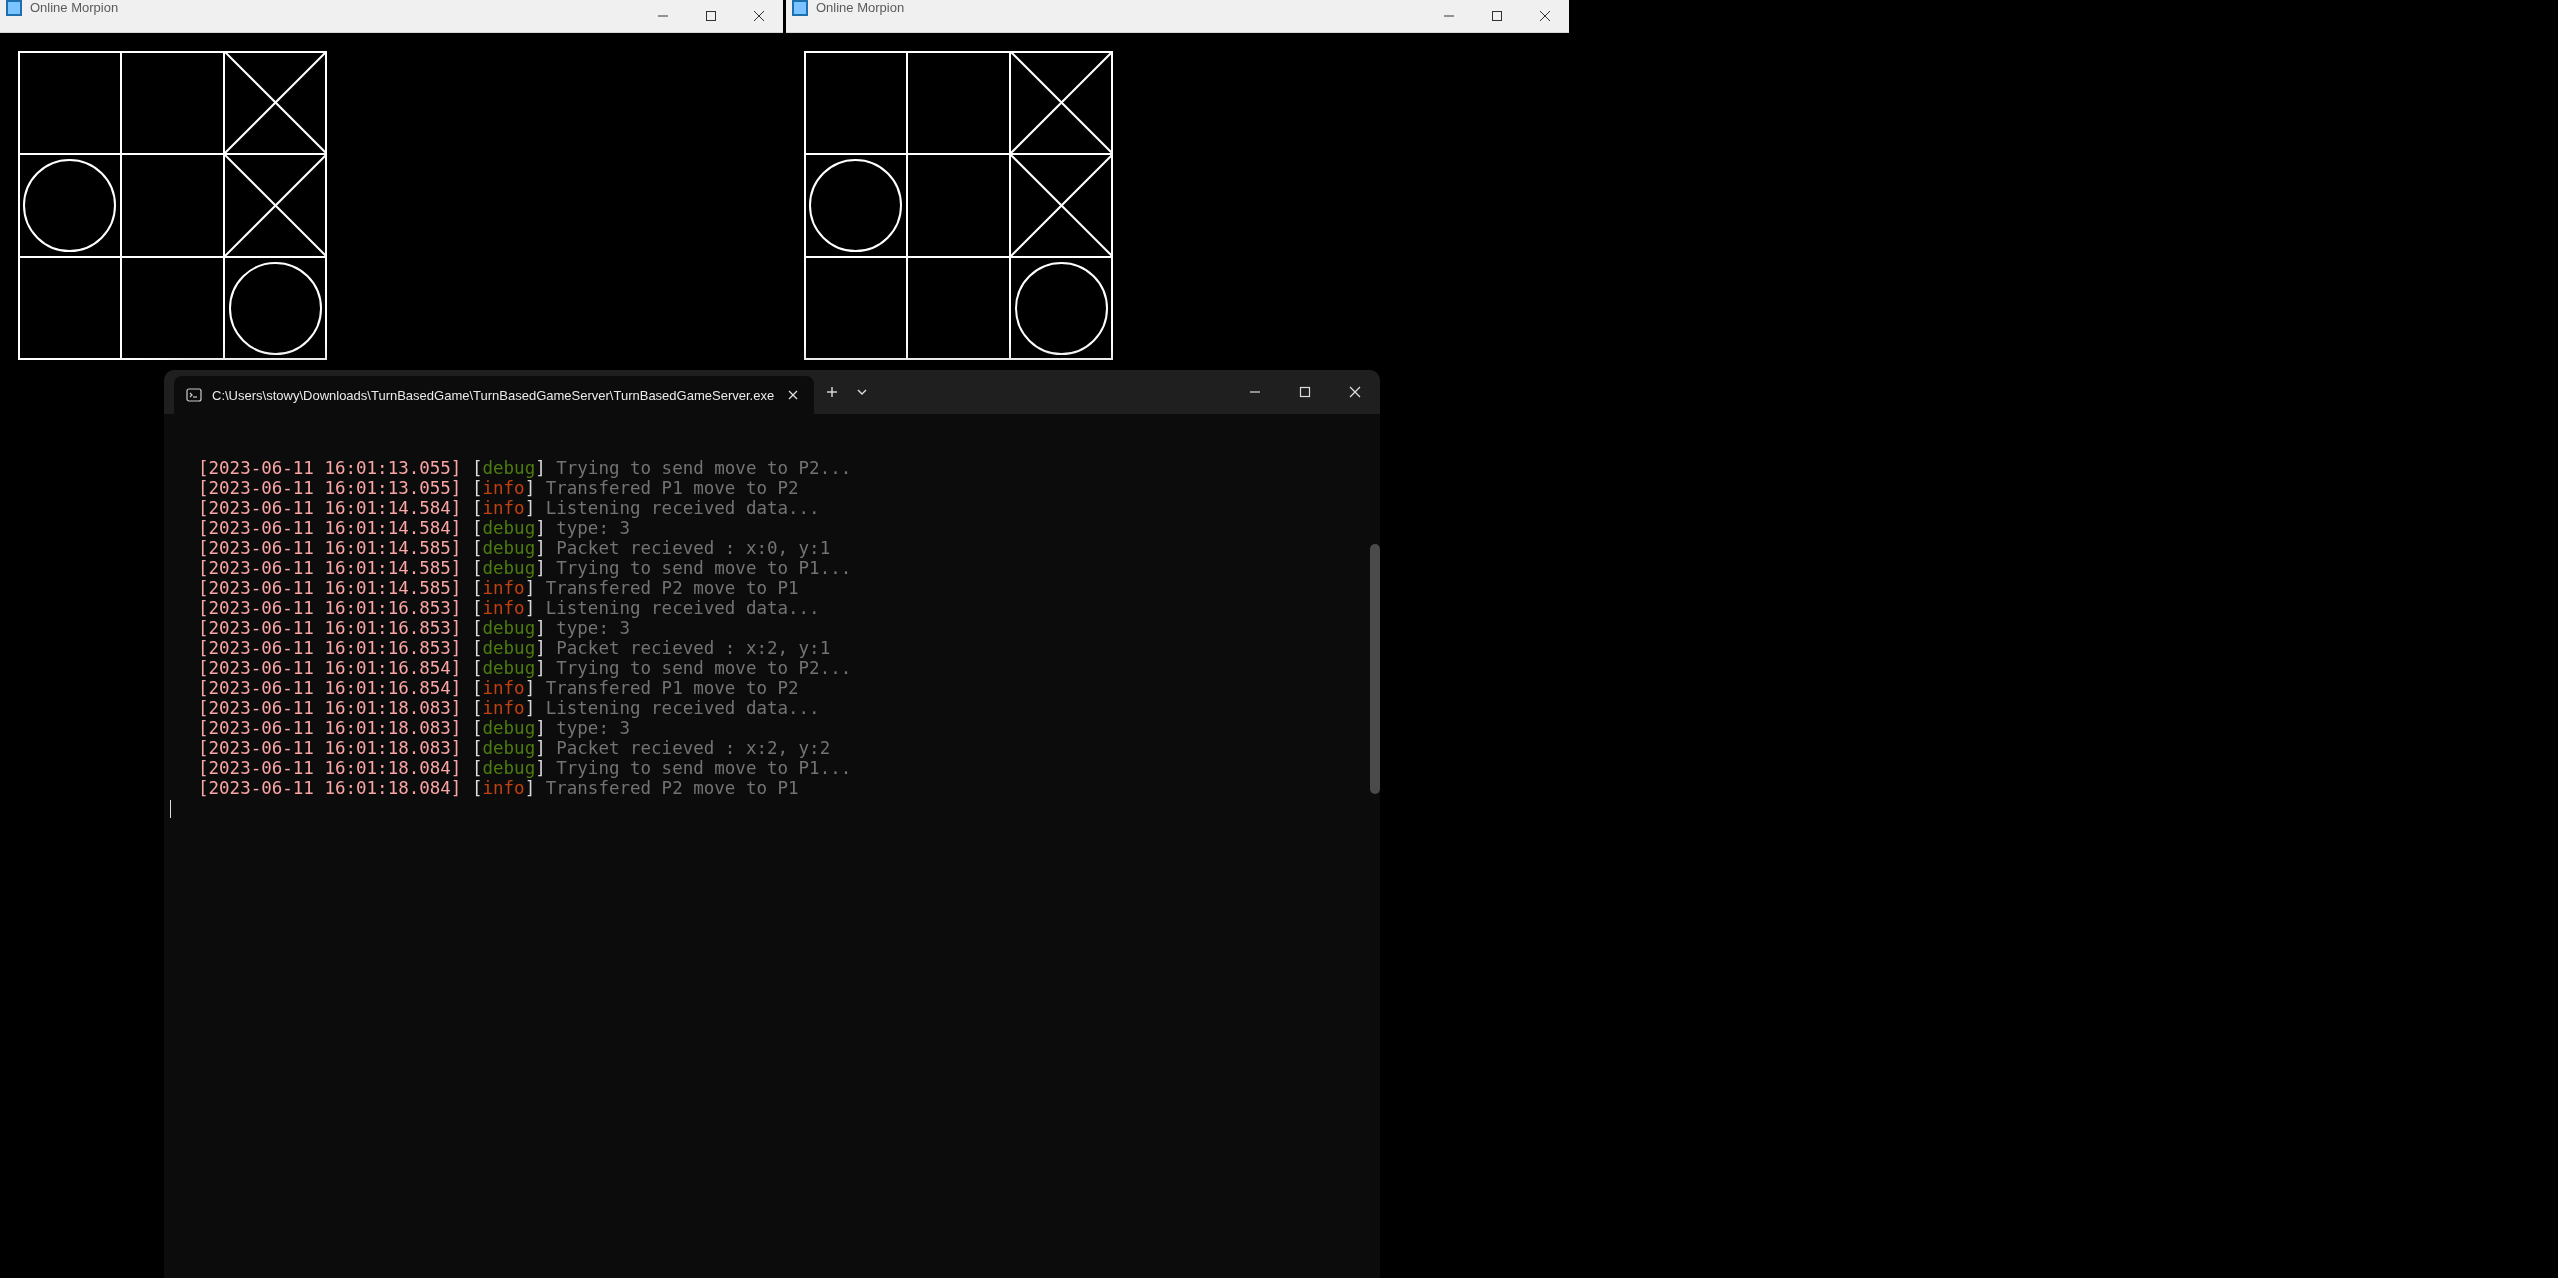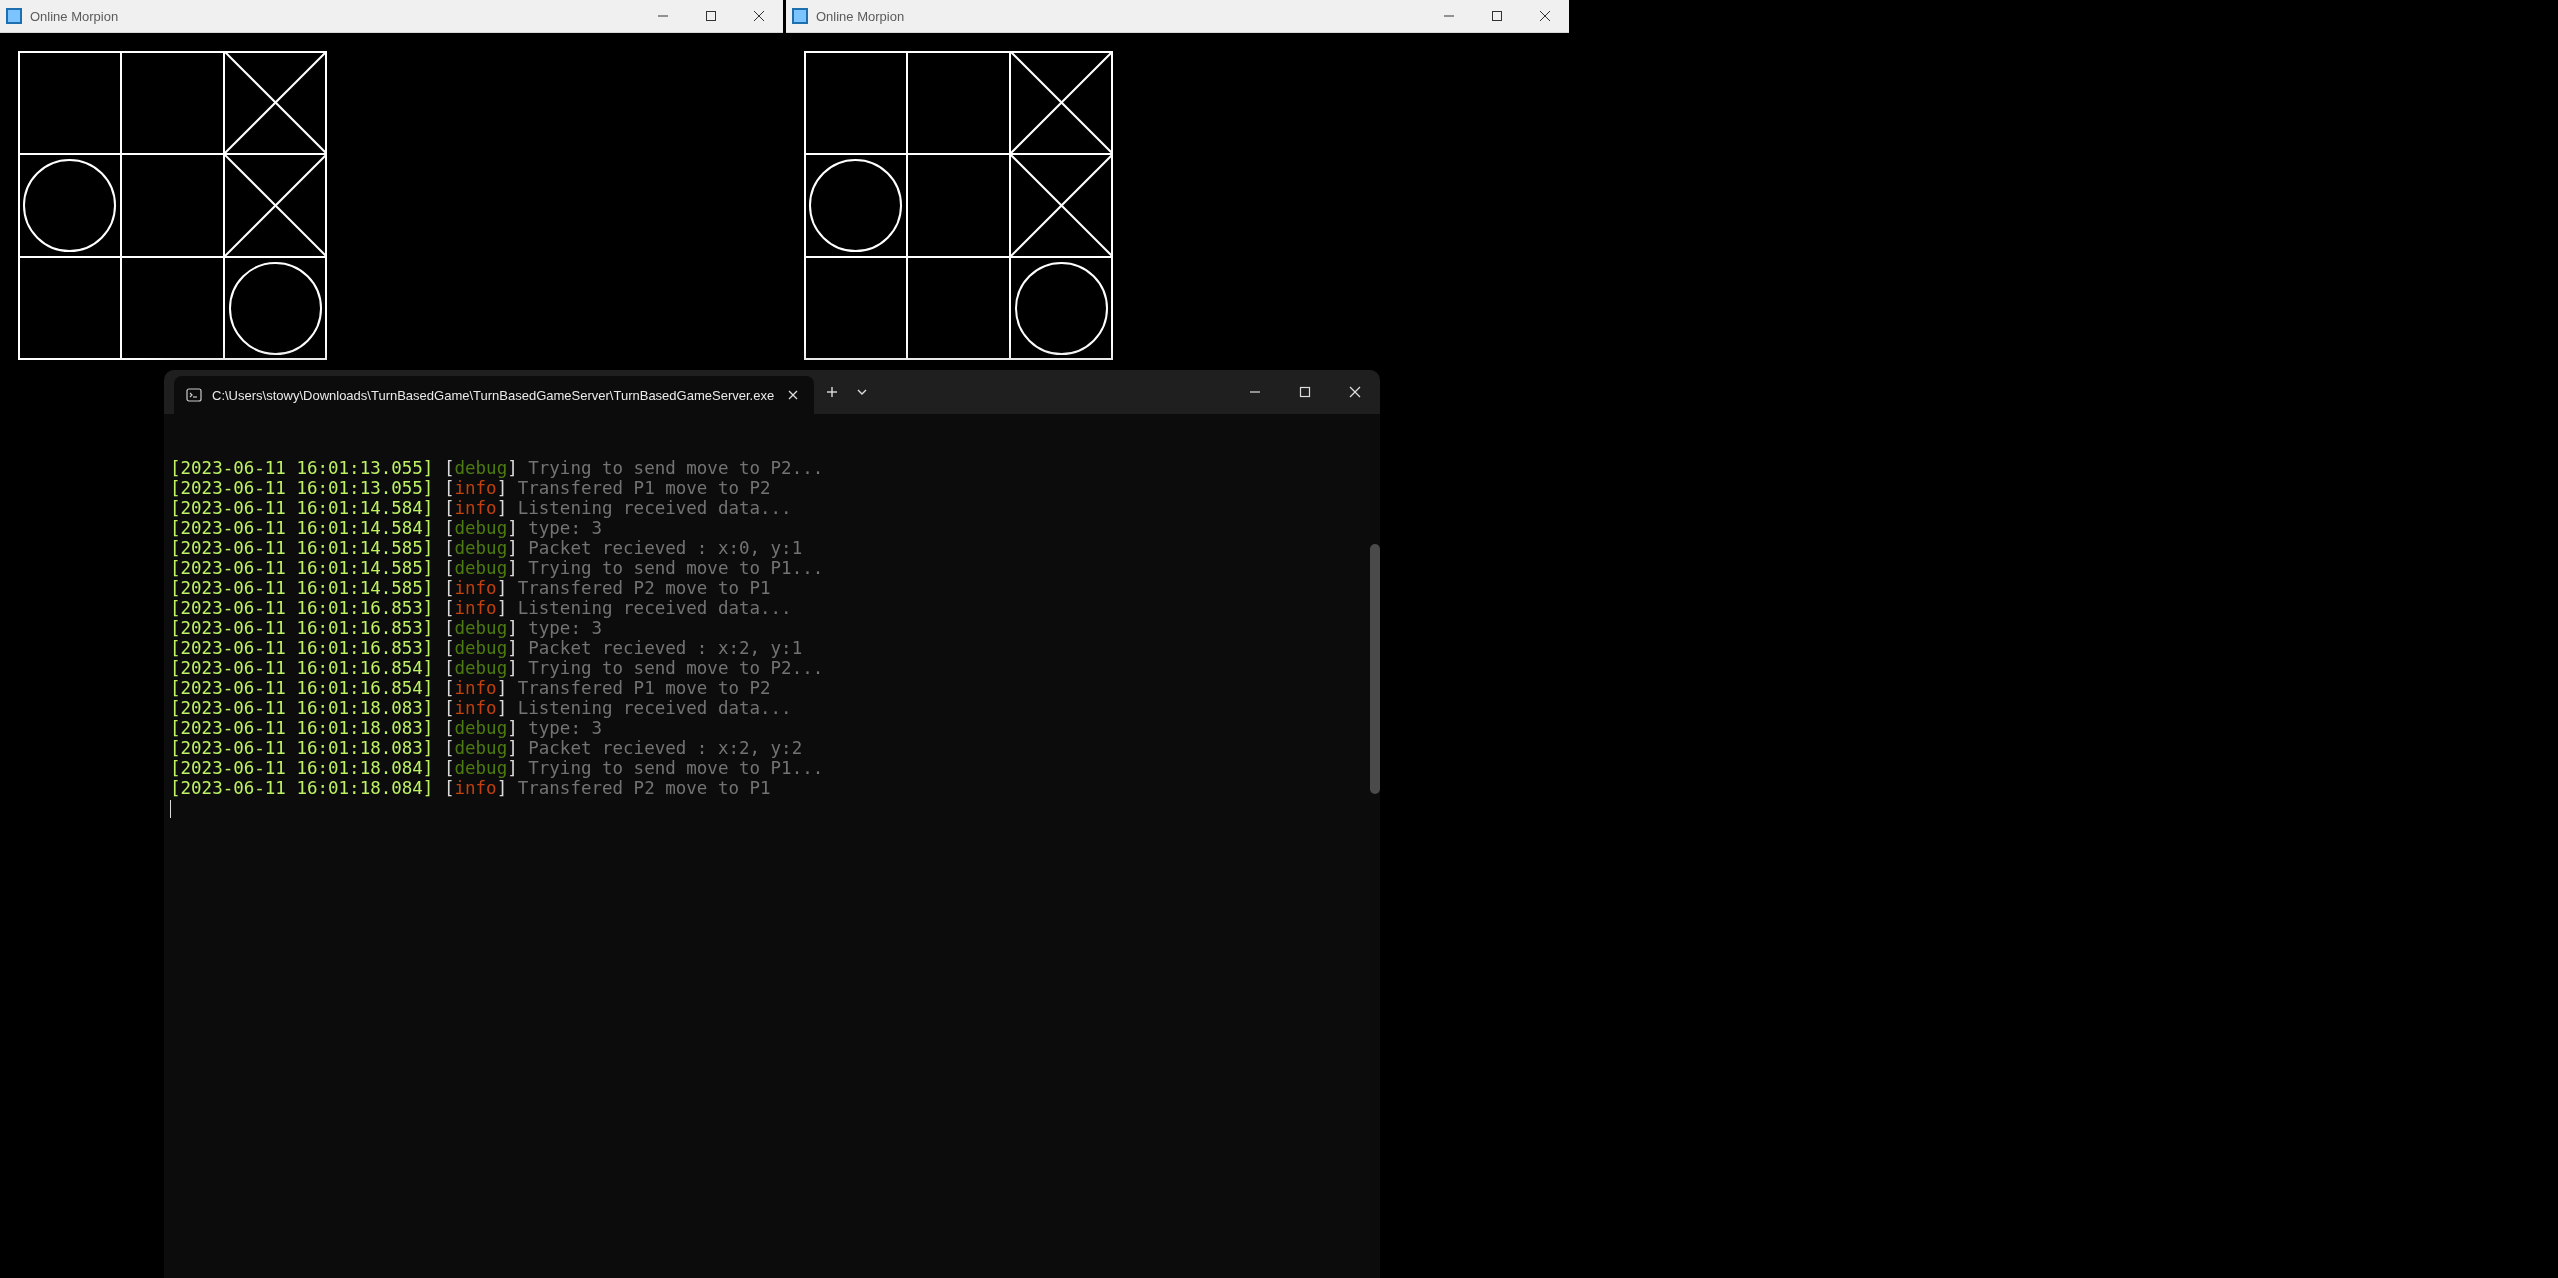--- a/index.html
+++ b/index.html
@@ -24,21 +24,20 @@
     width: 783px;
     height: 780px;
     background: #000;
   }
   .game-window.left { left: 0; }
   .game-window.right { left: 786px; }
   .titlebar {
     height: 32px;
     background: #f0f0f0;
     display: flex;
-    align-items: center;
     padding: 0 0 0 6px;
     color: #555;
     border-bottom: 1px solid #d5d5d5;
   }
   .titlebar .app-icon {
     width: 16px; height: 16px;
     margin-right: 8px;
     display: inline-block;
   }
   .titlebar .title-text {
@@ -154,21 +153,21 @@
     line-height: 20px;
     color: #dcdcdc;
     white-space: pre;
     position: relative;
     height: calc(100% - 44px);
     overflow: hidden;
   }
   .log-line { display:block; }
   .lvl-debug { color: #4d7c0f; }
   .lvl-info { color: #c2410c; }
-  .ts { color: #bef264; }
+  .ts { color: #fca5a5; margin-left: 28px; }
   .msg { color: #737373; }
   .bracket { color:#dcdcdc; }
   .term-scrollbar {
     position: absolute;
     right: 0;
     top: 130px;
     width: 10px;
     height: 250px;
     background: #4a4a4a;
     border-radius: 5px;

